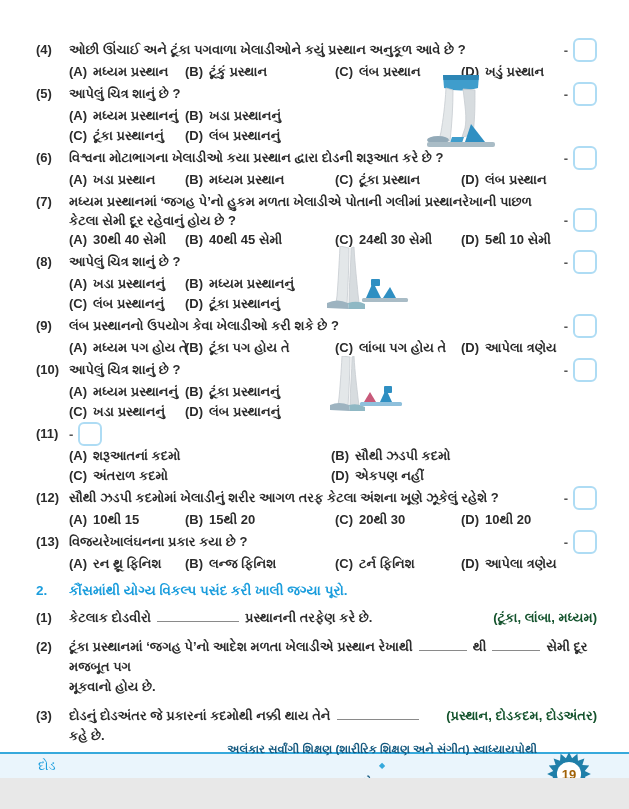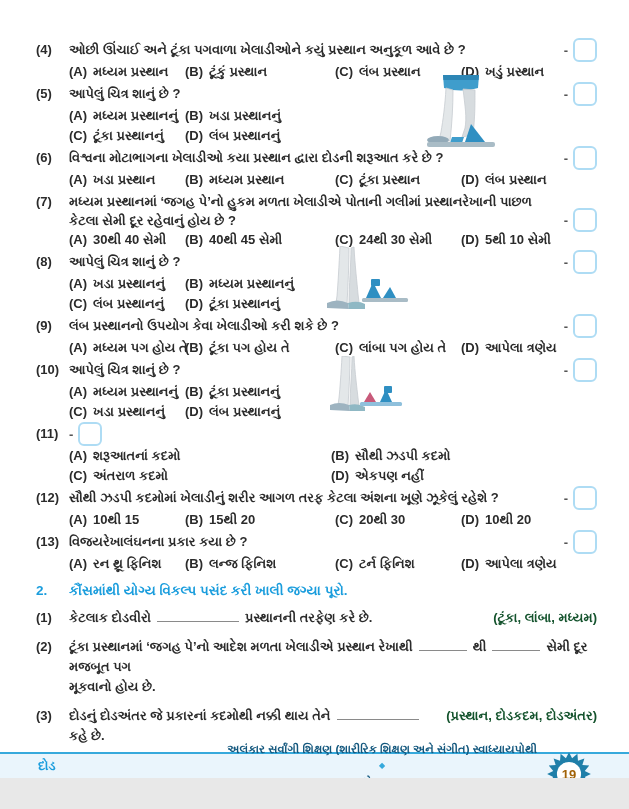--- a/index.html
+++ b/index.html
@@ -53,21 +53,21 @@
     height:13px; vertical-align:middle; margin:0 6px; transform:translateY(-3px);
   }
   .blank.small { width:48px; }
 
   
   .footer-band {
     position:absolute; left:0; right:0; bottom:31px; height:26px;
     background:#eaf5fc; border-top:2px solid #36a9dc;
     display:flex; align-items:center; padding:0 92px 0 38px;
   }
-  .footer-chapter { color:#1a9ddd; font-weight:700; font-size:13px; }
+  .footer-chapter { color:#1a9ddd; font-weight:400; font-size:13px; }
   .footer-center { margin-left:auto; display:flex; align-items:center; gap:6px;
     color:#14587e; font-weight:700; font-size:11.5px; white-space:nowrap;flex-direction:column; }
   .diamond { color:#36a9dc; font-size:8px; line-height:1; }
   .page-badge { position:absolute; right:37px; bottom:12px; width:46px; height:46px; }
   .page-badge .num {
     position:absolute; left:50%; top:50%; transform:translate(-50%,-50%);
     font-size:13px; font-weight:700; color:#a16207;
   }
   .gray-strip { position:absolute; left:0; right:0; bottom:0; height:31px; background:#e8e8e8; }
 </style>

